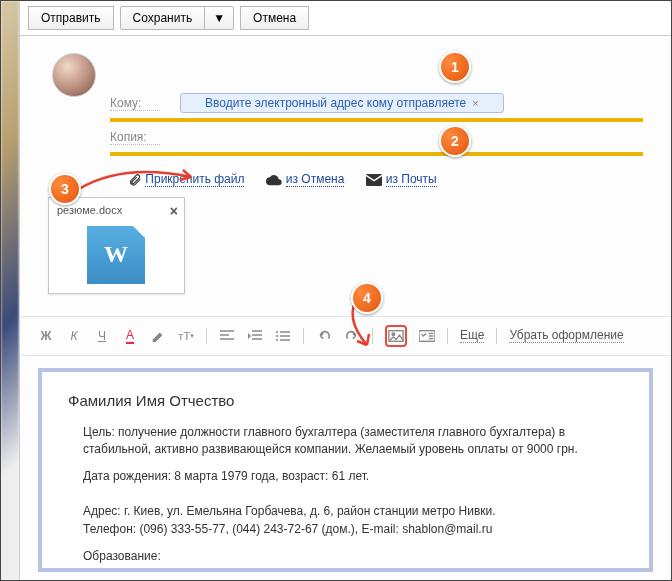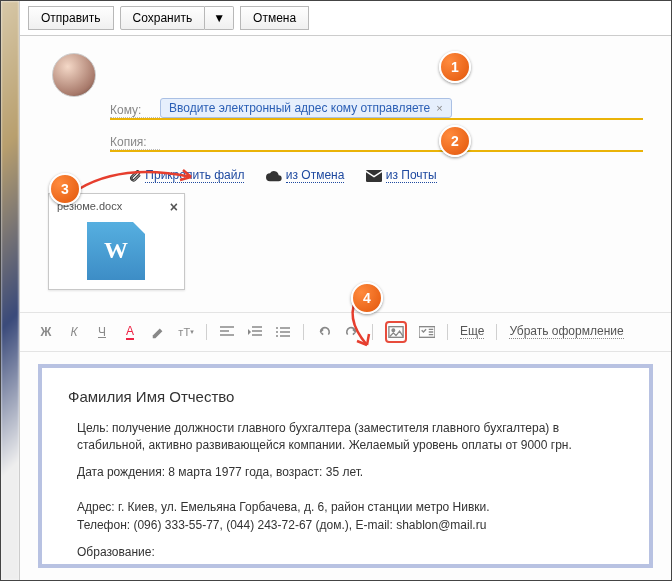--- a/index.html
+++ b/index.html
@@ -6,41 +6,41 @@
   .frame{width:672px;height:581px;position:relative;border:1px solid #444;box-sizing:border-box;overflow:hidden;background:#f5f5f5}
   .bg-stripe{position:absolute;left:0;top:0;width:18px;height:100%;background:linear-gradient(135deg,#d7c8a8 0%,#b89f6e 25%,#3a4a7a 55%,#eee 80%);filter:blur(1px);}
   .compose{position:absolute;left:18px;top:0;right:0;bottom:0;background:#fdfdfd;border-left:1px solid #ccc}
   .toolbar{height:34px;background:#fff;border-bottom:1px solid #ccc;display:flex;align-items:center;padding:0 8px;gap:6px}
   .btn{background:linear-gradient(#fefefe,#f0f0f0);border:1px solid #b8b8b8;padding:4px 12px;font-size:12px;cursor:pointer;border-radius:0}
   .btn-split{display:flex}
   .btn-split .main{border-radius:2px 0 0 2px}
   .btn-split .drop{border-radius:0 2px 2px 0;padding:4px 8px;border-left:none}
   .avatar{width:42px;height:42px;border-radius:50%;background:radial-gradient(circle at 35% 30%,#f4d8c7,#a87a6b 70%,#5b3d34);border:1px solid #ccc;position:absolute;left:32px;top:52px}
   .fields{margin-left:90px;margin-right:28px;padding-top:52px}
-  .row{display:flex;align-items:flex-end;border-bottom:2px solid #eab308;min-height:30px;gap:0}
+  .row{display:flex;align-items:center;border-bottom:4px solid #eab308;min-height:30px;gap:20px}
   .lbl{font-size:12px;color:#888;width:50px;border-bottom:1px dotted #bbb}
-  .chip{background:#e6effc;border:1px solid #aac0e4;border-radius:3px;padding:2px 8px;font-size:12px;color:#2b5fb5;display:flex;align-items:center;gap:6px}
+  .chip{background:#e6effc;border:1px solid #aac0e4;border-radius:3px;padding:2px 24px;font-size:12px;color:#2b5fb5;display:flex;align-items:center;gap:6px}
   .chip .x{color:#888;font-size:11px;cursor:pointer}
   .subject-input{border:none;outline:none;font-size:13px;flex:1;background:transparent}
   .attach-row{display:flex;align-items:center;gap:22px;margin:16px 0 10px 18px;font-size:12px}
   .attach-row a{color:#1f4aa0;border-bottom:1px dotted #1f4aa0;text-decoration:none;cursor:pointer}
   .clip-ico,.cloud-ico,.mail-ico{display:inline-block;vertical-align:middle}
   .att-card{width:135px;height:95px;border:1px solid #c8c8c8;margin-left:28px;position:relative;background:#fff;box-shadow:0 1px 2px rgba(0,0,0,.1)}
   .att-card .name{position:absolute;top:6px;left:8px;font-size:11px;color:#555}
   .att-card .close{position:absolute;top:5px;right:6px;font-size:14px;color:#555;cursor:pointer;font-weight:bold}
   .att-card .page{position:absolute;left:38px;top:28px;width:58px;height:58px;background:linear-gradient(#56afe0,#3d8dc6);display:flex;align-items:center;justify-content:center;color:#fff;font-weight:bold;font-size:24px;font-family:Georgia,serif}
   .att-card .page::before{content:"";position:absolute;top:0;right:0;border-style:solid;border-width:0 12px 12px 0;border-color:transparent #fff transparent transparent}
   .fmt-bar{display:flex;align-items:center;gap:12px;padding:8px 18px;border-top:1px solid #e4e4e4;border-bottom:1px solid #e4e4e4;margin-top:22px;color:#8a8a8a;font-size:12px}
   .fmt-bar .ic{width:16px;height:16px;display:flex;align-items:center;justify-content:center;cursor:pointer}
   .fmt-bar .sep{width:1px;height:16px;background:#d0d0d0}
   .fmt-bar a{color:#555;border-bottom:1px dotted #888;text-decoration:none}
   .img-btn{border:2px solid #e74c3c;border-radius:4px;padding:1px}
   .resume{margin:12px 18px 0;border:4px solid #b8c2e2;background:#fff;padding:14px 26px;height:168px;overflow:hidden;font-size:12px;color:#333;line-height:1.45}
   .resume h3{margin:4px 0 12px;font-weight:normal;font-size:15px}
-  .resume p{margin:0 9px 10px}
+  .resume p{margin:0 15px 10px}
   
   .callout{position:absolute;width:28px;height:28px;border-radius:50%;background:radial-gradient(circle at 30% 30%,#ff8a3d,#e2560b);color:#fff;font-weight:bold;display:flex;align-items:center;justify-content:center;border:2px solid #fff;box-shadow:0 1px 3px rgba(0,0,0,.4);font-size:14px;z-index:10}
   
   svg.arrow{position:absolute;z-index:9;pointer-events:none}
 </style>
 </head>
 <body>
 
 <div class="frame">
   <div class="bg-stripe"></div>
@@ -166,21 +166,21 @@
       <span class="sep"></span>
       <a>Еще</a>
       <span class="sep"></span>
       <a>Убрать оформление</a>
     </div>
 
     <div class="resume">
       <h3>Фамилия Имя Отчество</h3>
       <p>Цель: получение должности главного бухгалтера (заместителя главного бухгалтера) в стабильной, активно развивающейся компании. Желаемый уровень оплаты от 9000 грн.</p>
       <p>
-        <span>Дата рождения: 8 марта 1977 года, возраст: 35 лет.</span><br>
+        <span>Дата рождения: 8 марта 1979 года, возраст: 61 лет.</span><br>
         <br>
         <span>Адрес: г. Киев, ул. Емельяна Горбачева, д. 6, район станции метро Нивки.</span><br>
         <span>Телефон: (096) 333-55-77, (044) 243-72-67 (дом.), E-mail: shablon@mail.ru</span>
       </p>
       <p>
         <span>Образование:</span><br>
         
       </p>
     </div>
 

